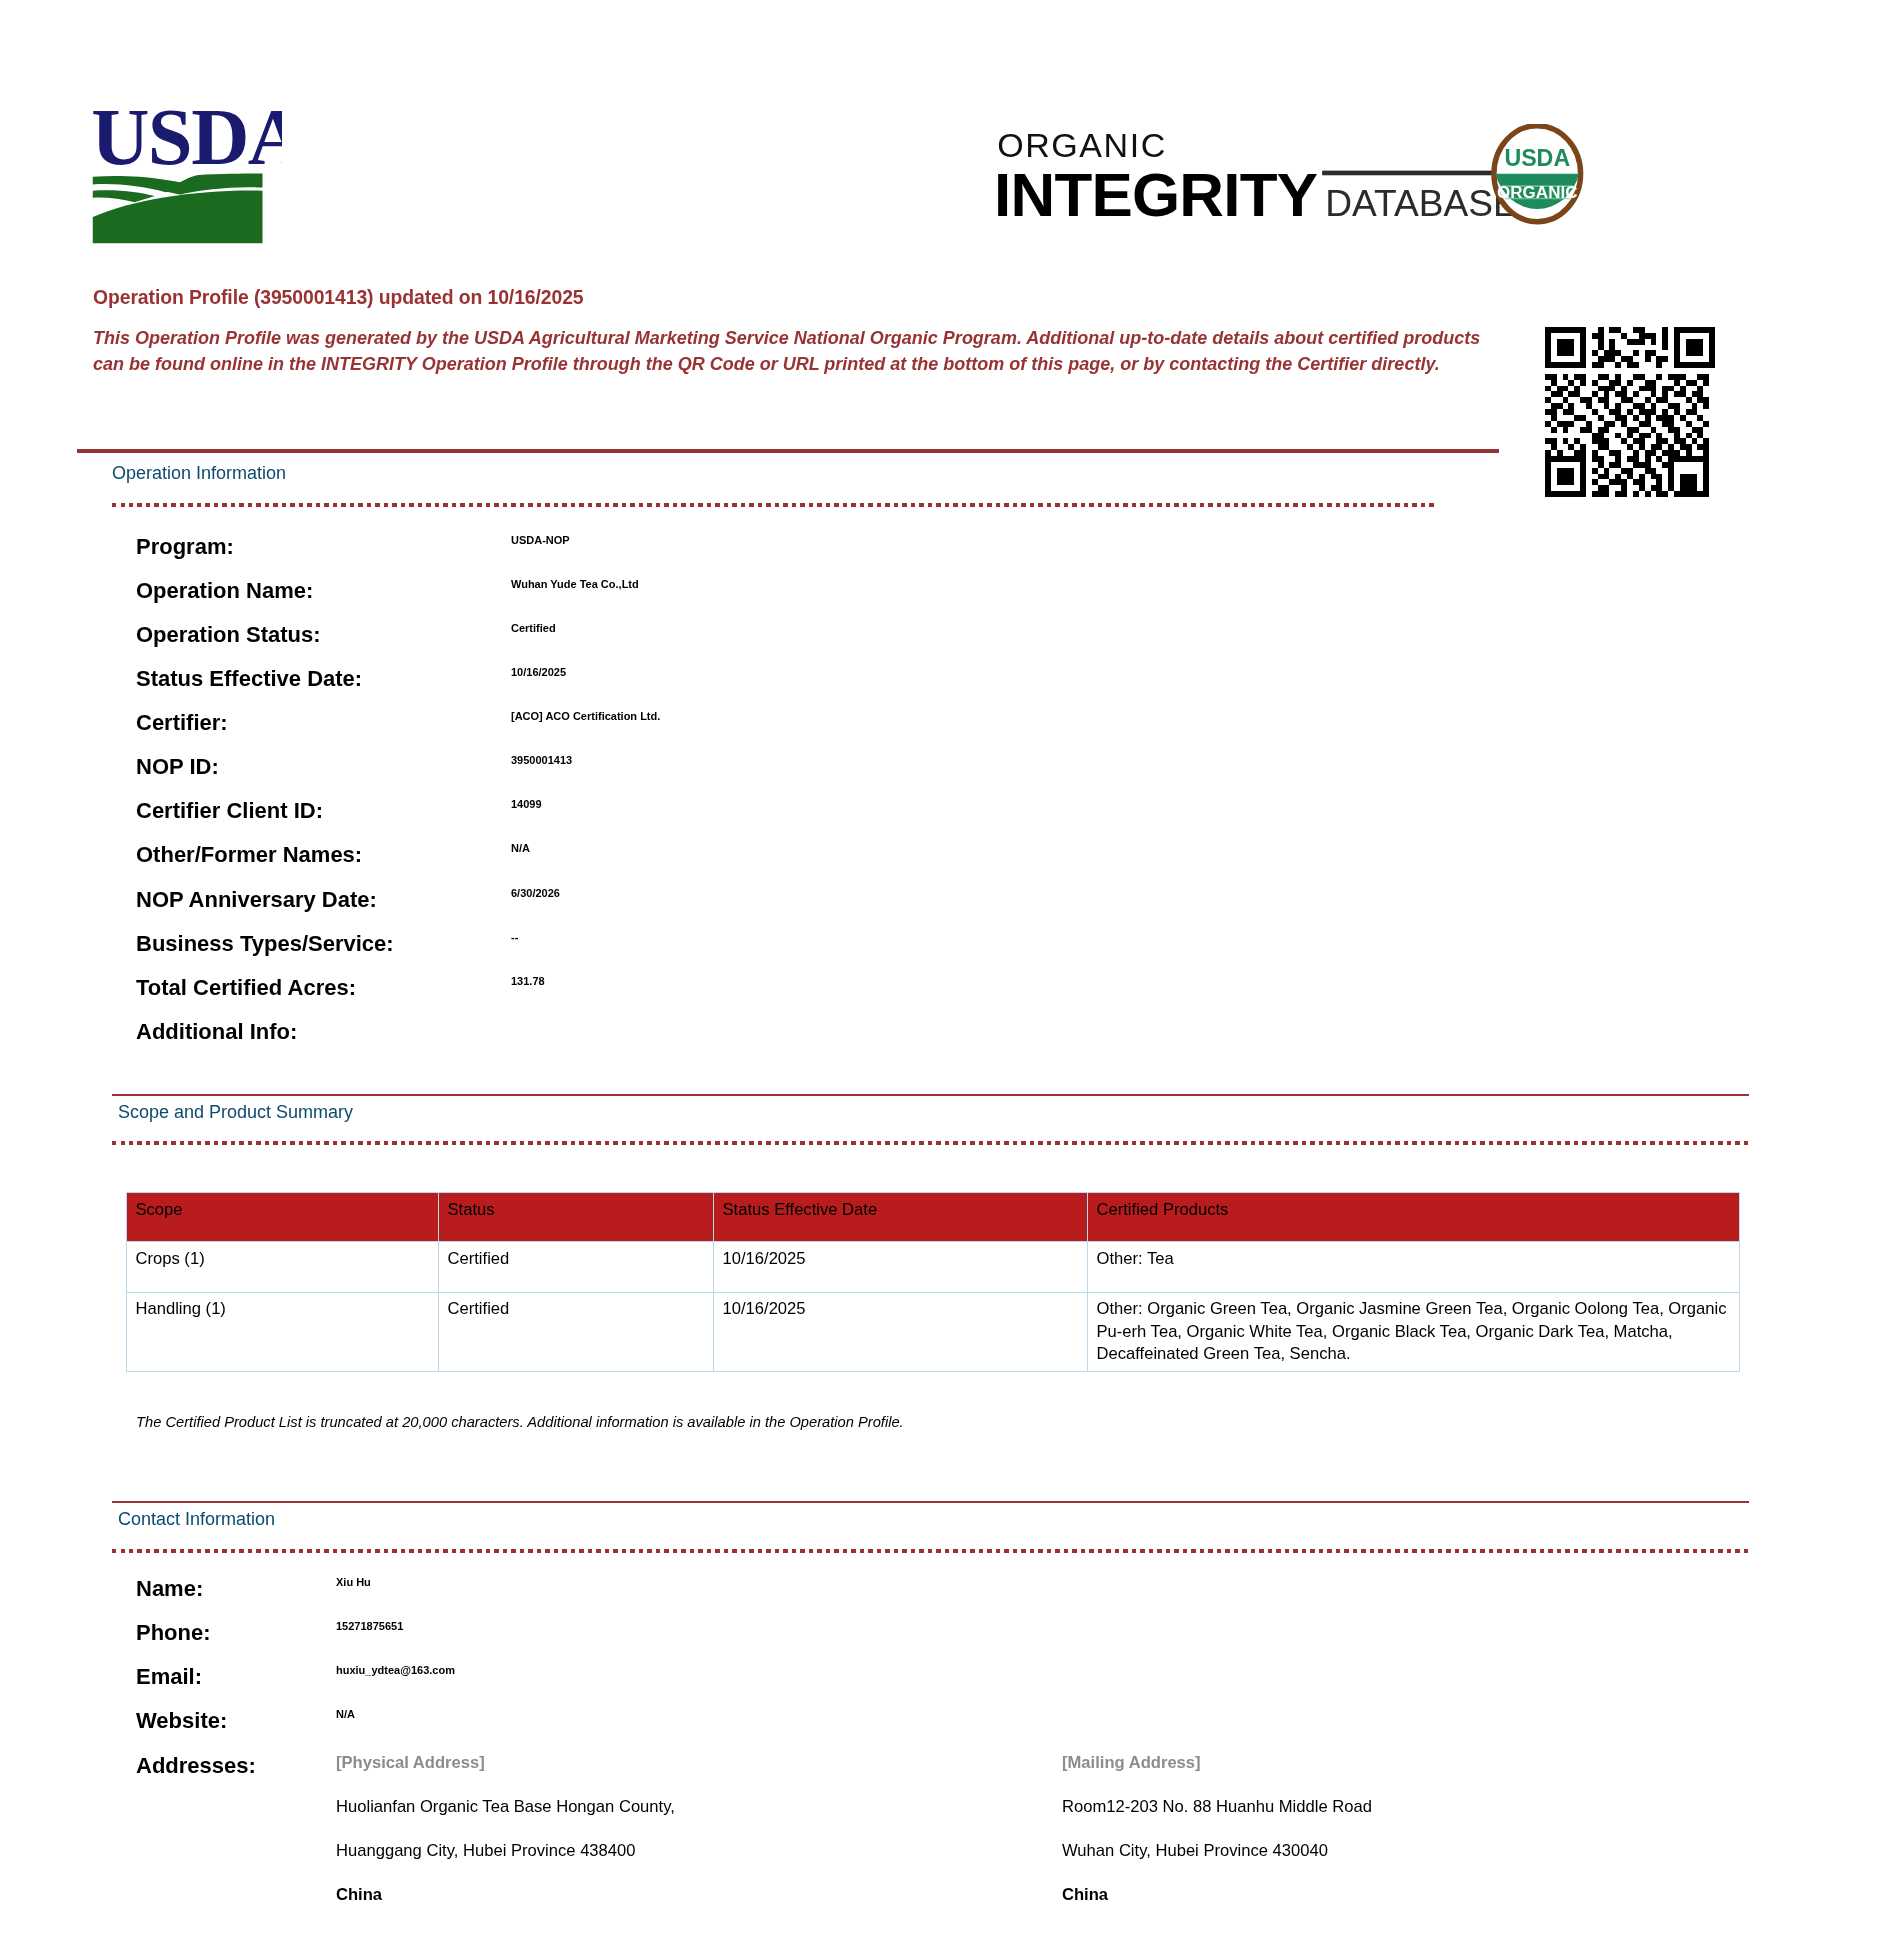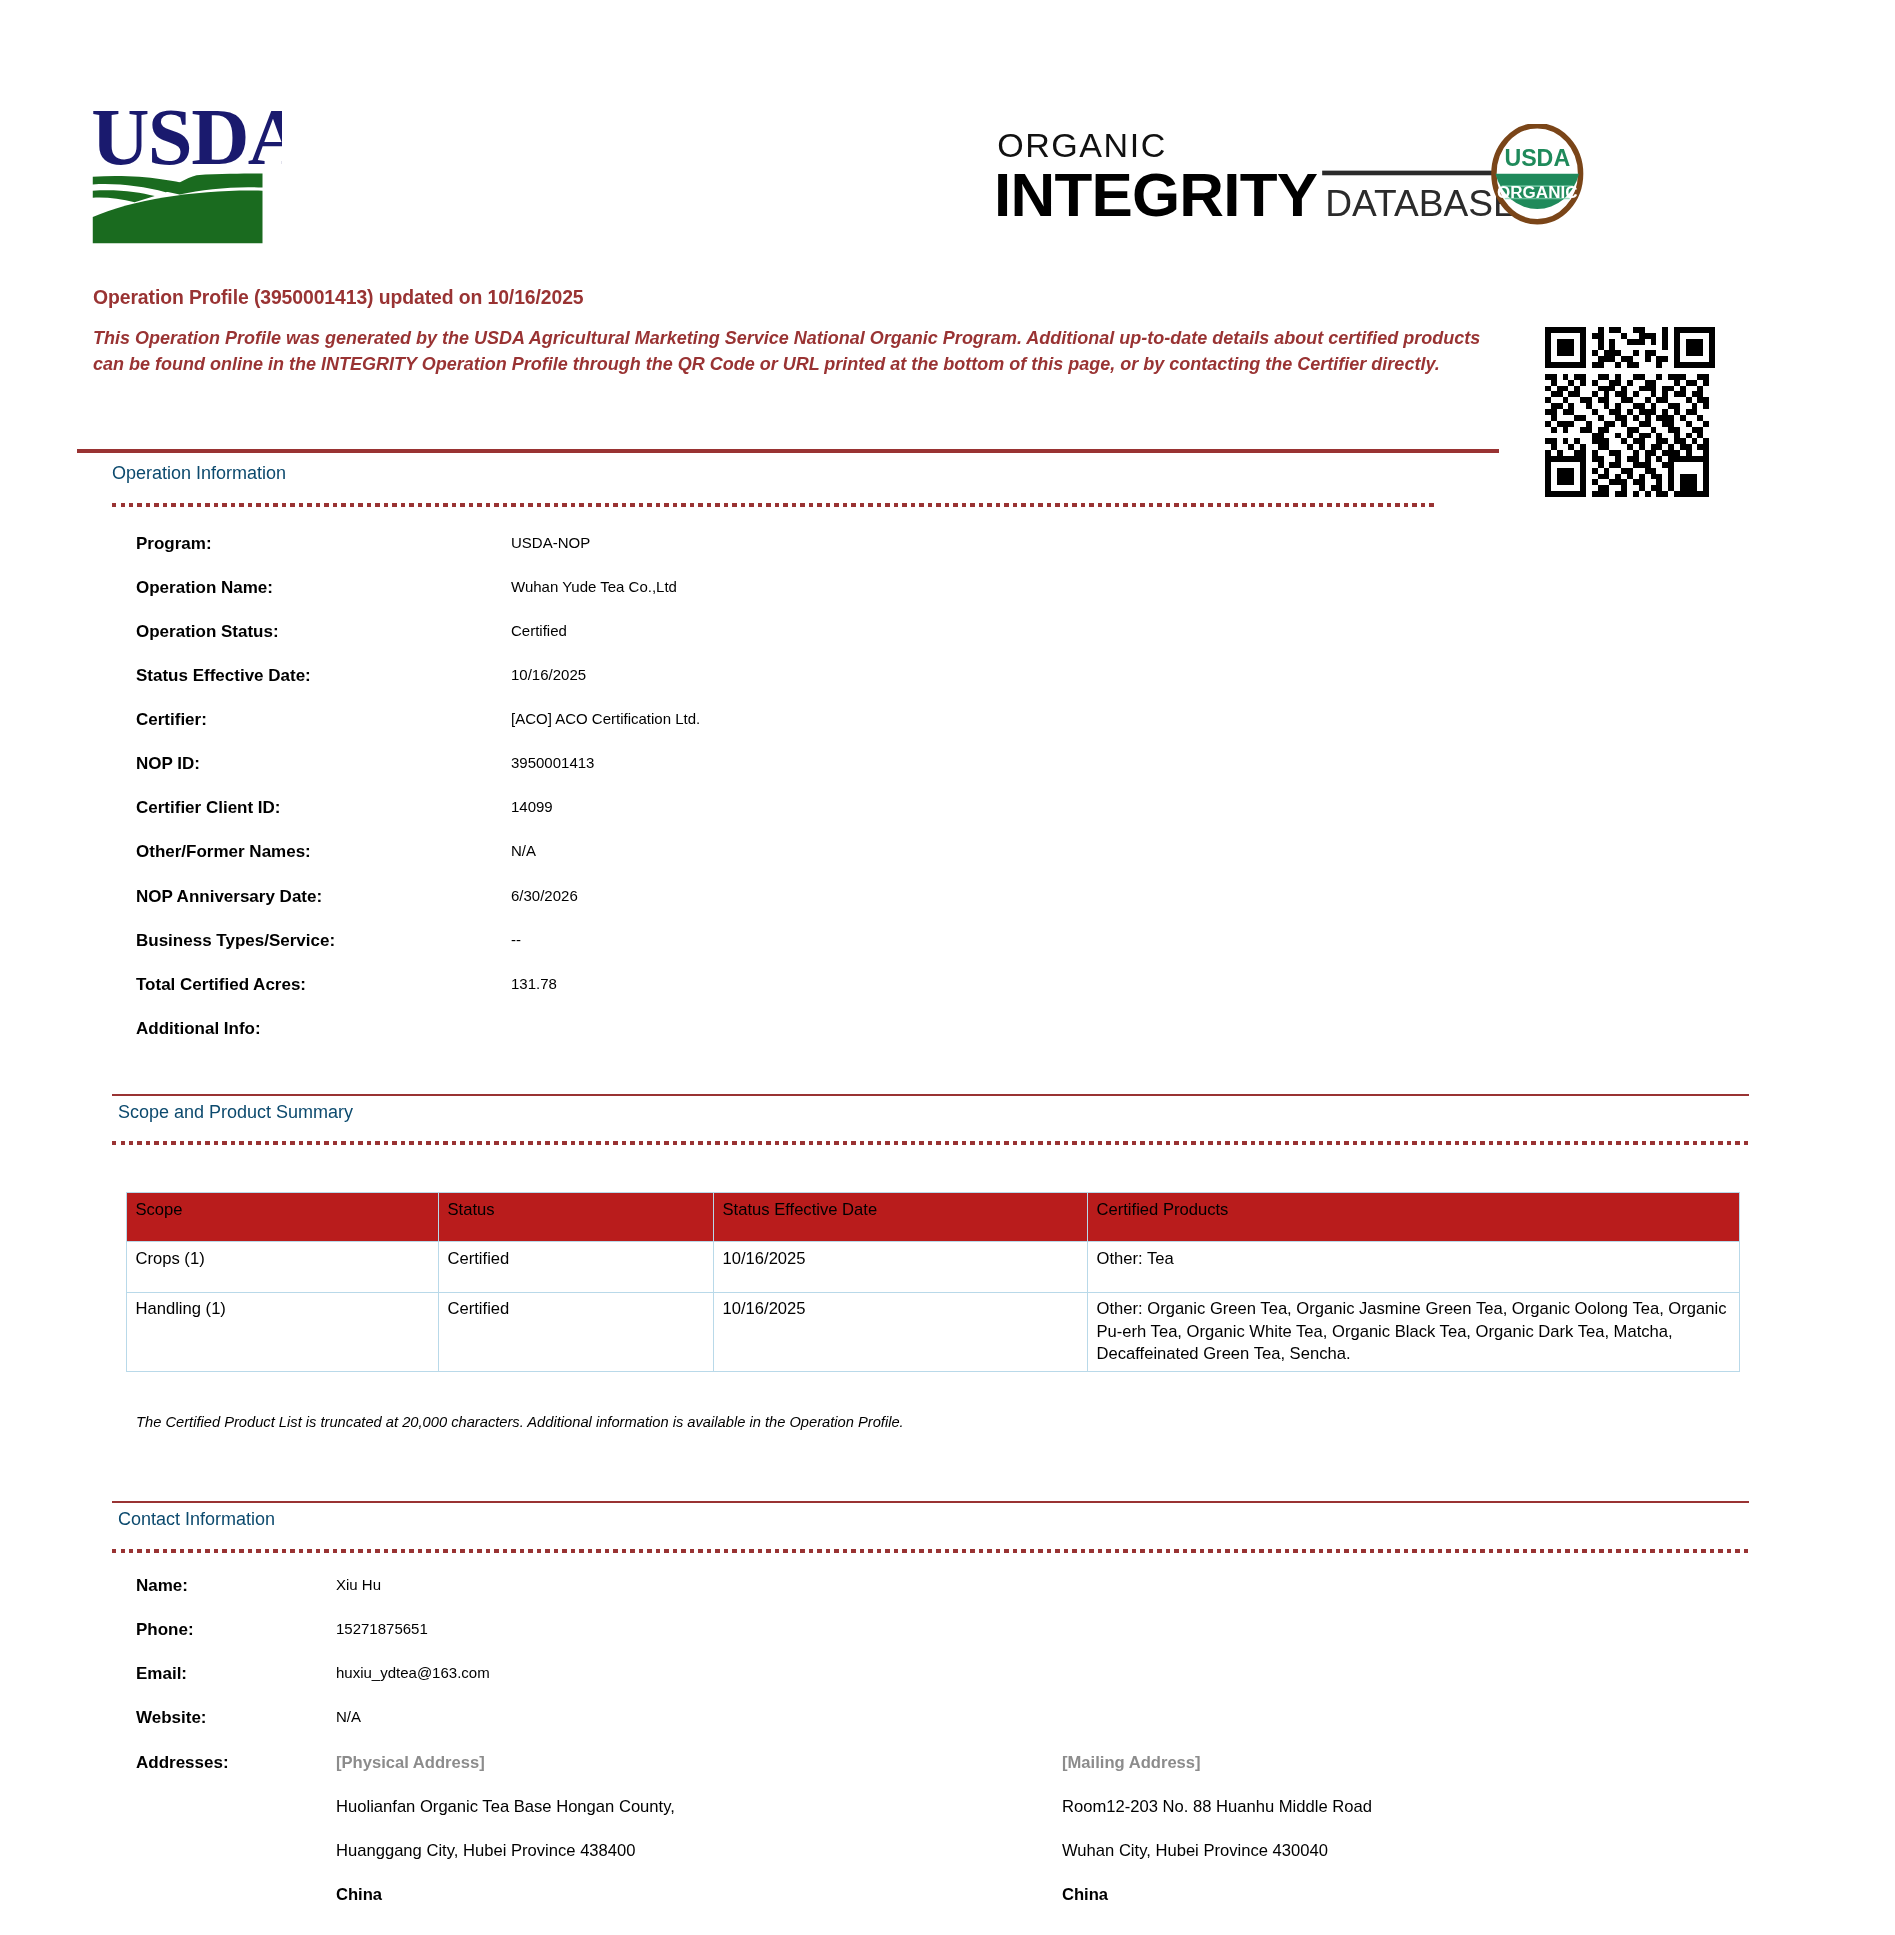--- a/index.html
+++ b/index.html
@@ -95,29 +95,29 @@
   .section-title {
     position: absolute;
     font-size: 18px;
     font-weight: normal;
     color: #0c4a6e;
   }
 
   
   .field-label {
     position: absolute;
-    font-size: 17px;
+    font-size: 22px;
     font-weight: bold;
     color: #000000;
     white-space: nowrap;
   }
   .field-value {
     position: absolute;
-    font-size: 15px;
-    font-weight: normal;
+    font-size: 11px;
+    font-weight: bold;
     color: #000000;
     white-space: nowrap;
   }
 
   
   .scope-table {
     position: absolute;
     left: 126px;
     top: 1192px;
     width: 1614px;

